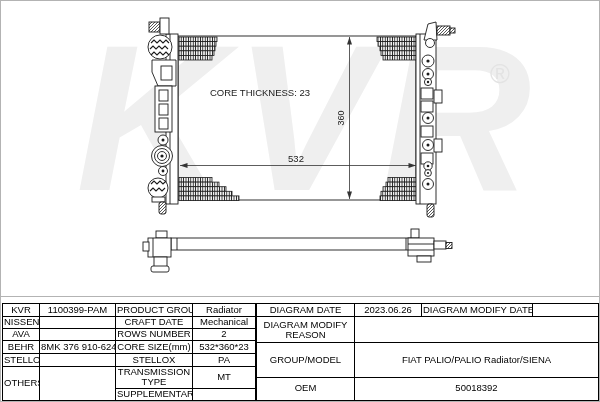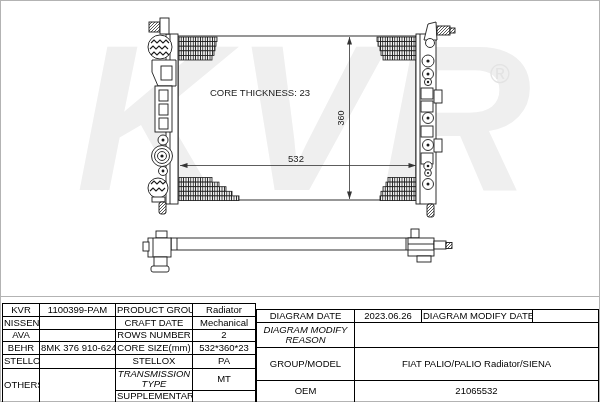--- a/index.html
+++ b/index.html
@@ -20,25 +20,25 @@
     font-size:27px;color:#e3e3e3;font-weight:normal;
   }
   .diagram-svg{position:absolute;left:0;top:0;}
   .tables{position:absolute;left:2px;top:303px;display:flex;}
   table{border-collapse:collapse;table-layout:fixed;}
   td{
     border:1px solid #000;text-align:center;vertical-align:middle;
     font-size:9.5px;line-height:1.08;padding:0 1px;color:#000;
     white-space:nowrap;overflow:hidden;
   }
-  td.wrap{white-space:normal;font-style:italic;}
+  td.wrap{white-space:normal;}
   .h14{height:13px}.h13{height:12px}.h16{height:15px}
   .rh14{height:13px}.rh26{height:25px}.rh34{height:33px}.rh23{height:22px}
   table.left-table{width:253px;}
-  table.right-table{width:342px;margin-top:6px;}
+  table.right-table{width:342px;}
 </style>
 </head>
 <body>
 
 <div class="watermark">KVR</div>
 <div class="registered">®</div>
 
 <svg class="diagram-svg" width="600" height="300" viewBox="0 0 600 300">
   <defs>
     <pattern id="fins" width="2.4" height="4.6" patternUnits="userSpaceOnUse">
@@ -278,18 +278,18 @@
     <tr class="rh26">
       <td class="wrap">DIAGRAM MODIFY REASON</td>
       <td colspan="3"></td>
     </tr>
     <tr class="rh34">
       <td>GROUP/MODEL</td>
       <td colspan="3">FIAT PALIO/PALIO Radiator/SIENA</td>
     </tr>
     <tr class="rh23">
       <td>OEM</td>
-      <td colspan="3">21065532</td>
+      <td colspan="3">50018392</td>
     </tr>
   </tbody>
     </table>
 
 </div>
 
 </body></html>

